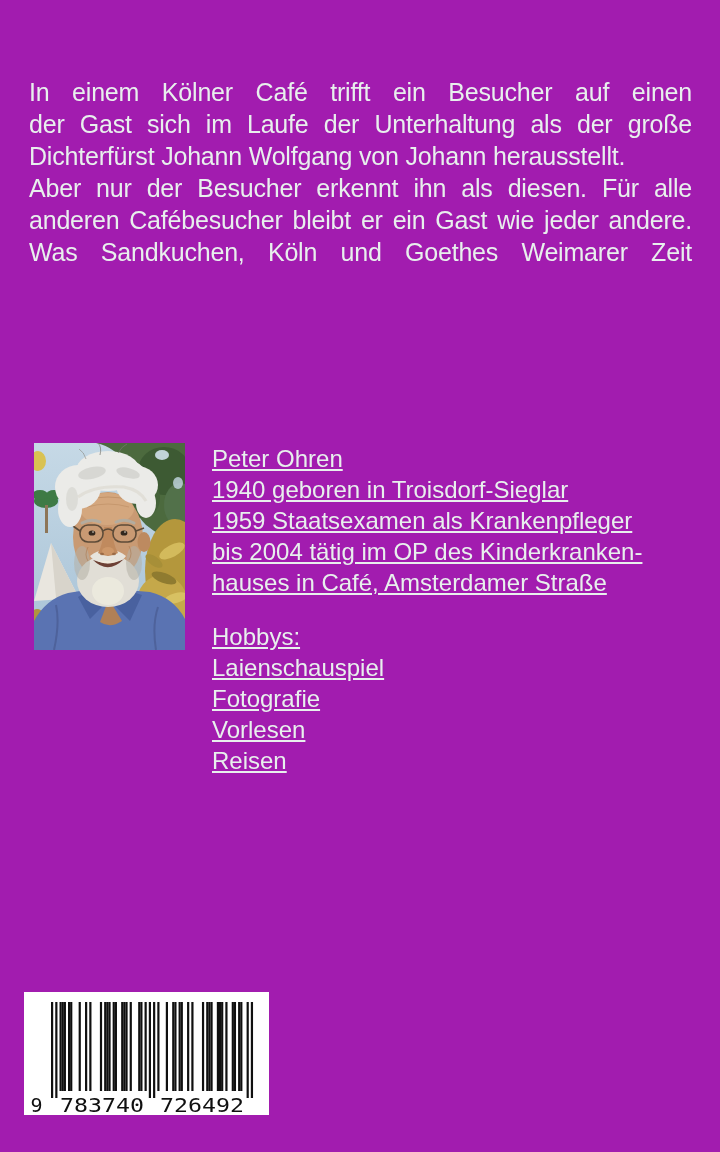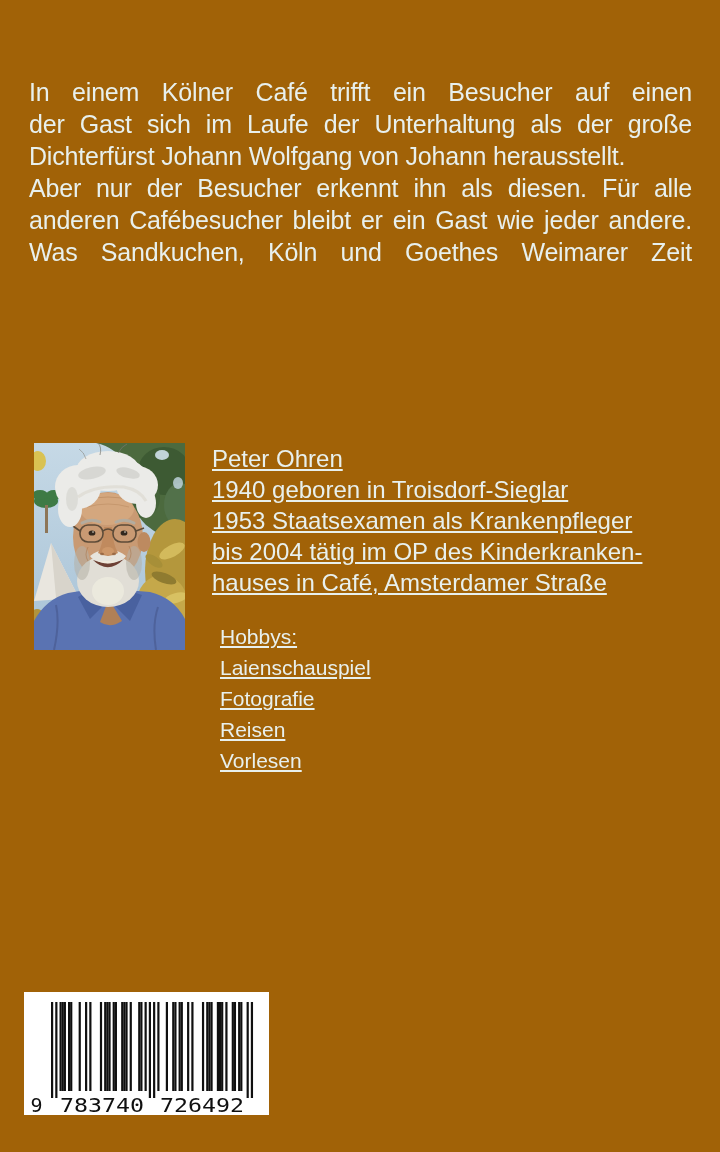--- a/index.html
+++ b/index.html
@@ -4,21 +4,21 @@
 <style>
   html, body {
     margin: 0;
     padding: 0;
     background: #226760;
   }
   .cover {
     position: relative;
     width: 720px;
     height: 1152px;
-    background: #a16207;
+    background: #a21caf;
     overflow: hidden;
     font-family: "Liberation Sans", "DejaVu Sans", sans-serif;
   }
   
   .blurb {
     position: absolute;
     left: 29px;
     top: 76px;
     width: 663px;
     color: #e8f0ed;
@@ -48,24 +48,24 @@
   
   .bio {
     position: absolute;
     left: 212px;
     top: 443px;
     color: #e8f0ed;
     font-size: 24px;
   }
   .hobbies {
     position: absolute;
-    left: 220px;
+    left: 212px;
     top: 621px;
     color: #e8f0ed;
-    font-size: 21px;
+    font-size: 24px;
   }
   .bio .tl, .hobbies .tl {
     height: 31px;
     line-height: 31px;
     white-space: nowrap;
     text-decoration: underline;
   }
   
   .barcode {
     position: absolute;
@@ -195,31 +195,31 @@
       <path d="M44,54 Q60,42 90,44 Q106,47 112,58" stroke="#d8d3c8" stroke-width="3" fill="none" opacity="0.5"></path>
       <path d="M66,12 Q68,4 64,0" stroke="#77766f" stroke-width="1" fill="none" opacity="0.7"></path>
       <path d="M84,10 Q88,3 93,1" stroke="#77766f" stroke-width="1" fill="none" opacity="0.7"></path>
       <path d="M52,16 Q50,9 45,6" stroke="#8a8981" stroke-width="1" fill="none" opacity="0.6"></path>
     </svg>
   </div>
 
   <div class="bio">
     <div class="tl">Peter Ohren</div>
     <div class="tl">1940 geboren in Troisdorf-Sieglar</div>
-    <div class="tl">1953 Staatsexamen als Krankenpfleger</div>
+    <div class="tl">1959 Staatsexamen als Krankenpfleger</div>
     <div class="tl">bis 2004 tätig im OP des Kinderkranken-</div>
     <div class="tl">hauses in Café, Amsterdamer Straße</div>
   </div>
 
   <div class="hobbies">
     <div class="tl">Hobbys:</div>
     <div class="tl">Laienschauspiel</div>
     <div class="tl">Fotografie</div>
+    <div class="tl">Vorlesen</div>
     <div class="tl">Reisen</div>
-    <div class="tl">Vorlesen</div>
   </div>
 
   <div class="barcode">
     <svg viewBox="0 0 245 123" xmlns="http://www.w3.org/2000/svg">
       <g>
           <rect x="27.00" y="10" width="2.2" height="96"></rect>
           <rect x="31.25" y="10" width="2.2" height="96"></rect>
           <rect x="35.50" y="10" width="2.2" height="89"></rect>
           <rect x="37.63" y="10" width="2.2" height="89"></rect>
           <rect x="39.76" y="10" width="2.2" height="89"></rect>

